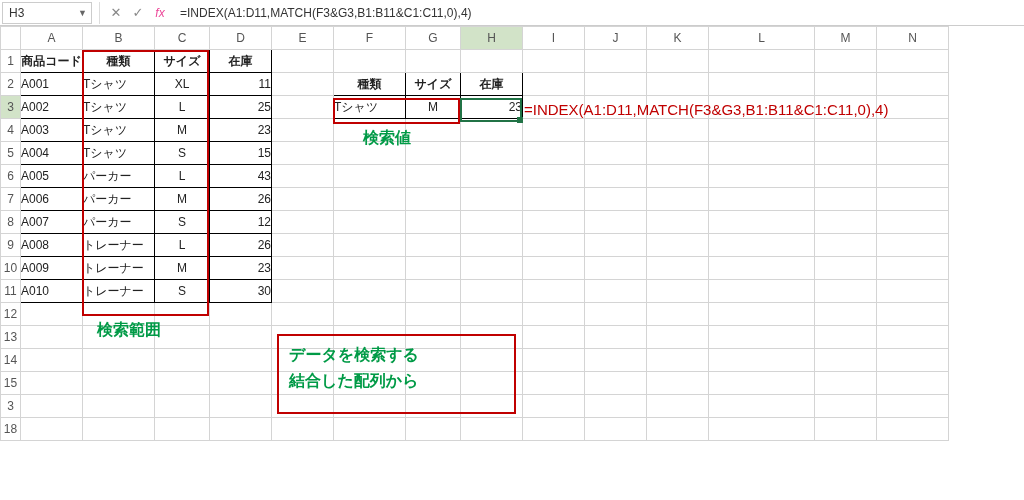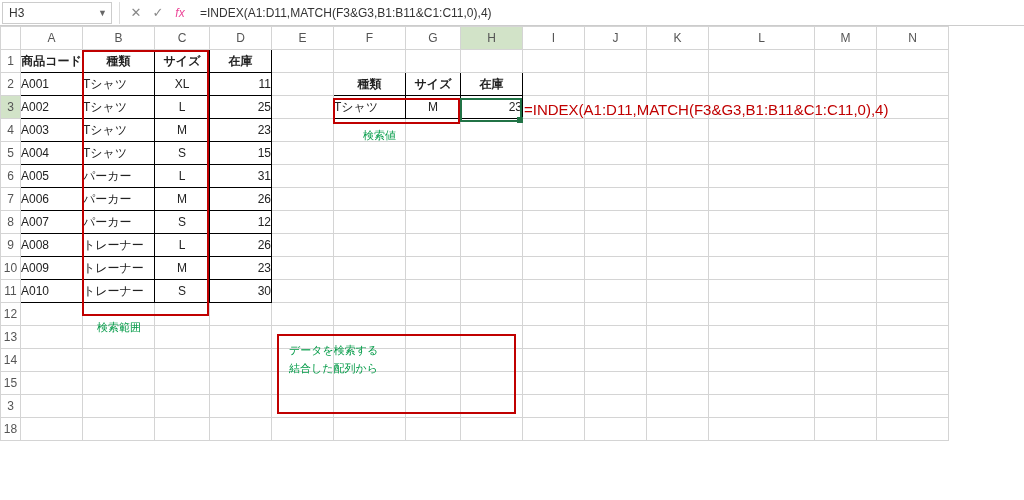--- a/index.html
+++ b/index.html
@@ -14,21 +14,21 @@
   }
   
   .fbar {
     display: flex;
     align-items: center;
     height: 26px;
     border-bottom: 1px solid #ccc;
     background: #fff;
   }
   .namebox {
-    width: 110px;
+    width: 90px;
     height: 22px;
     border: 1px solid #ccc;
     display: flex;
     align-items: center;
     justify-content: space-between;
     padding: 0 4px 0 6px;
     margin-left: 2px;
     font-size: 12px;
     color: #333;
   }
@@ -93,21 +93,21 @@
   .bR { border-right:1px solid #000 !important; }
   
   .ovl { position:absolute; pointer-events:none; }
   .red-box { border:2px solid #c00000; }
   .green-sel { border:2px solid #217346; }
   .green-sel::after {
     content:''; position:absolute; right:-3px; bottom:-3px;
     width:6px; height:6px; background:#217346;
   }
   .green-text {
-    color:#009a46; font-weight:normal; font-size:11px;
+    color:#009a46; font-weight:bold; font-size:16px;
     position:absolute;
   }
   .red-text {
     color:#c00000; font-size:15px; font-weight:500;
     position:absolute; white-space:nowrap;
   }
 </style>
 </head>
 <body>
 
@@ -245,21 +245,21 @@
           <td class="cell  "></td>
           <td class="cell  "></td>
           <td class="cell  "></td>
           <td class="cell  "></td>
         </tr>
         <tr>
           <th class="rowhdr">6</th>
           <td class="cell  bT bB bL bR">A005</td>
           <td class="cell  bT bB bL bR">パーカー</td>
           <td class="cell center bT bB bL bR">L</td>
-          <td class="cell right bT bB bL bR">31</td>
+          <td class="cell right bT bB bL bR">43</td>
           <td class="cell  "></td>
           <td class="cell  "></td>
           <td class="cell  "></td>
           <td class="cell  "></td>
           <td class="cell  "></td>
           <td class="cell  "></td>
           <td class="cell  "></td>
           <td class="cell  "></td>
           <td class="cell  "></td>
           <td class="cell  "></td>

